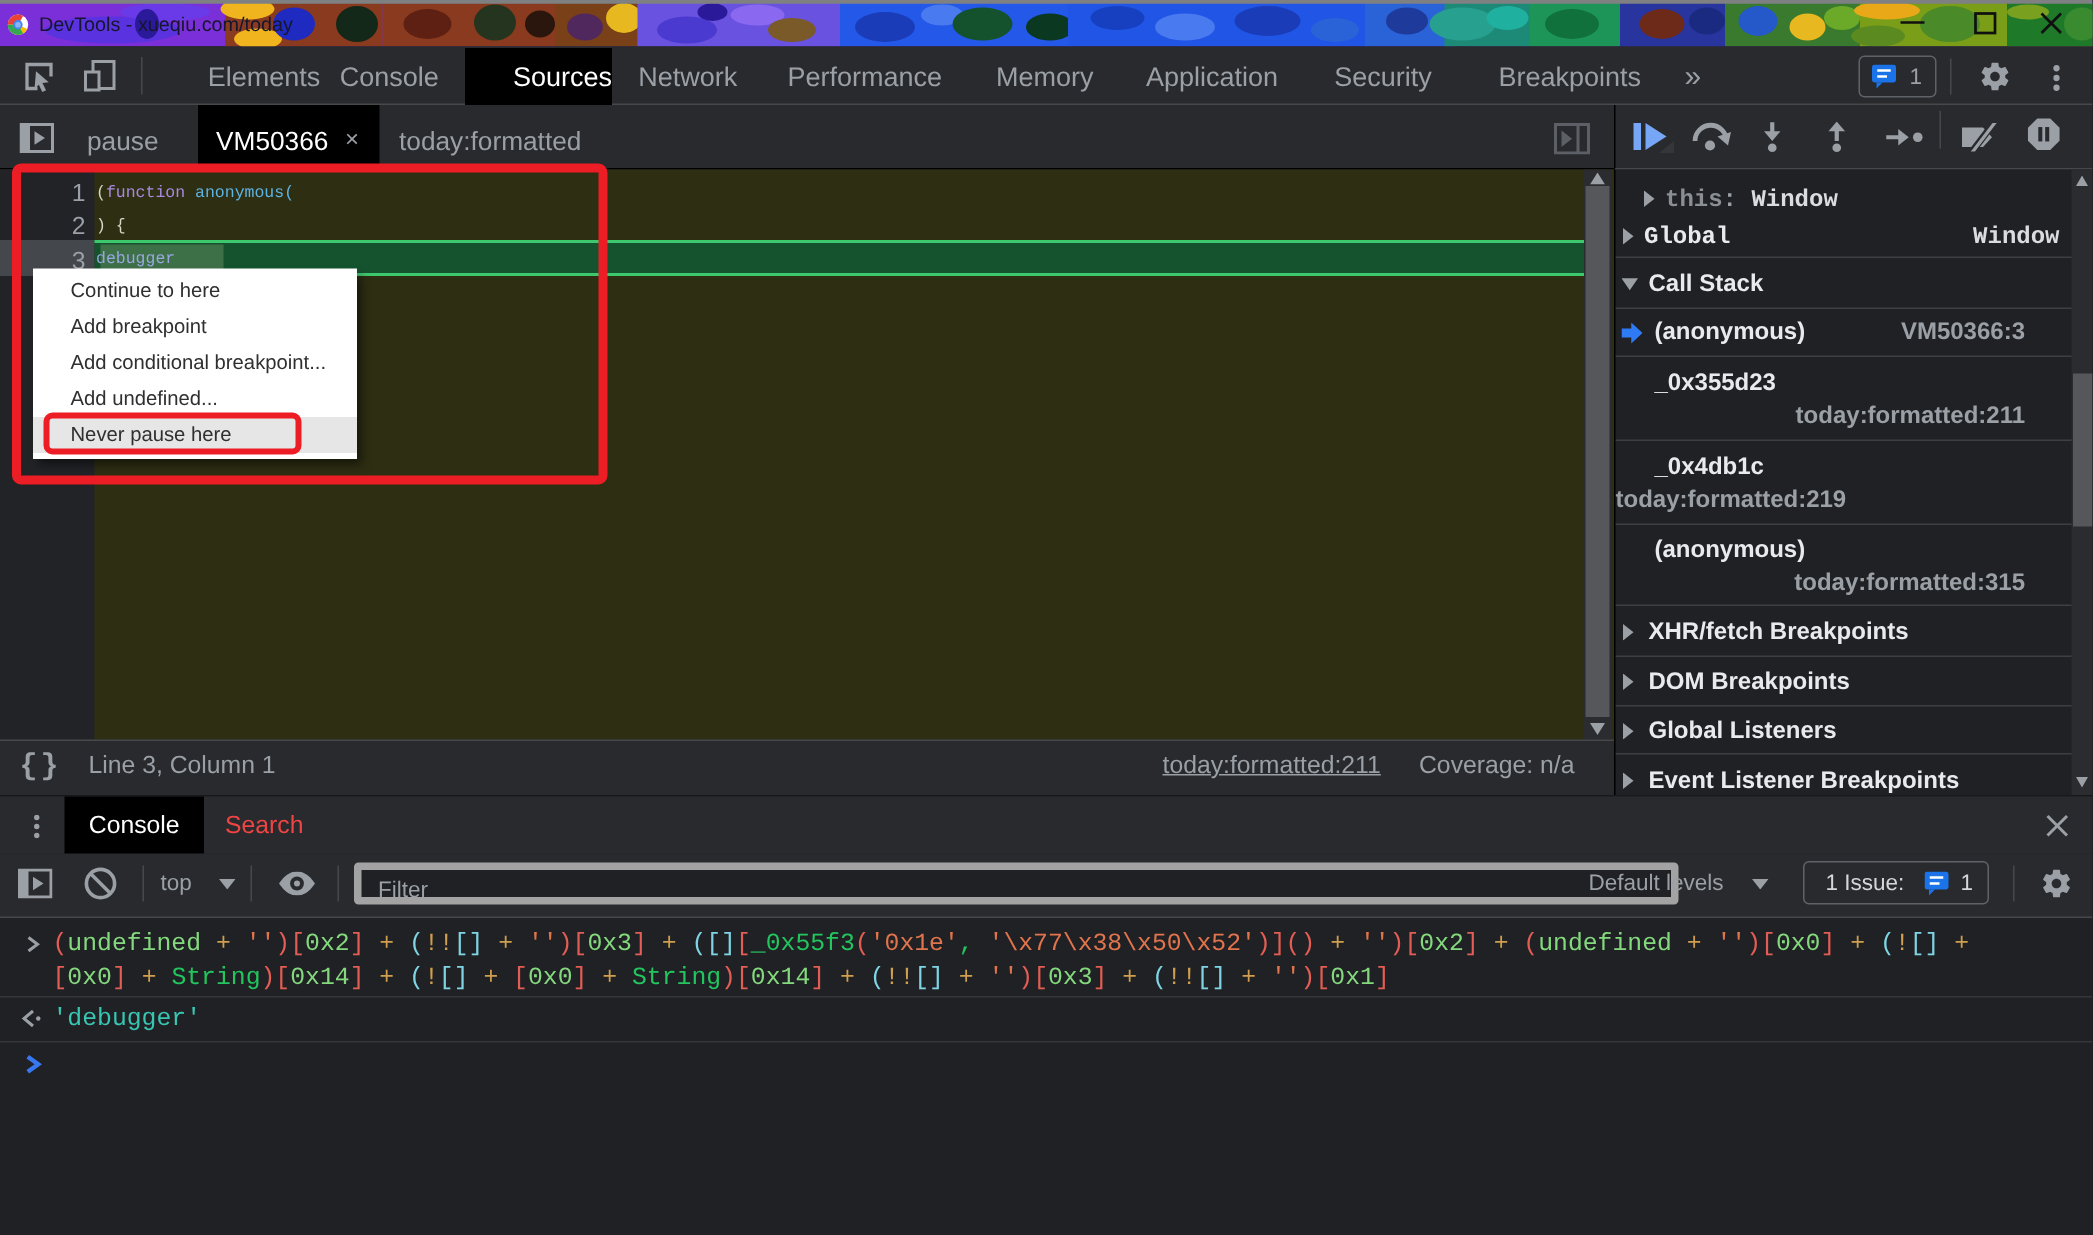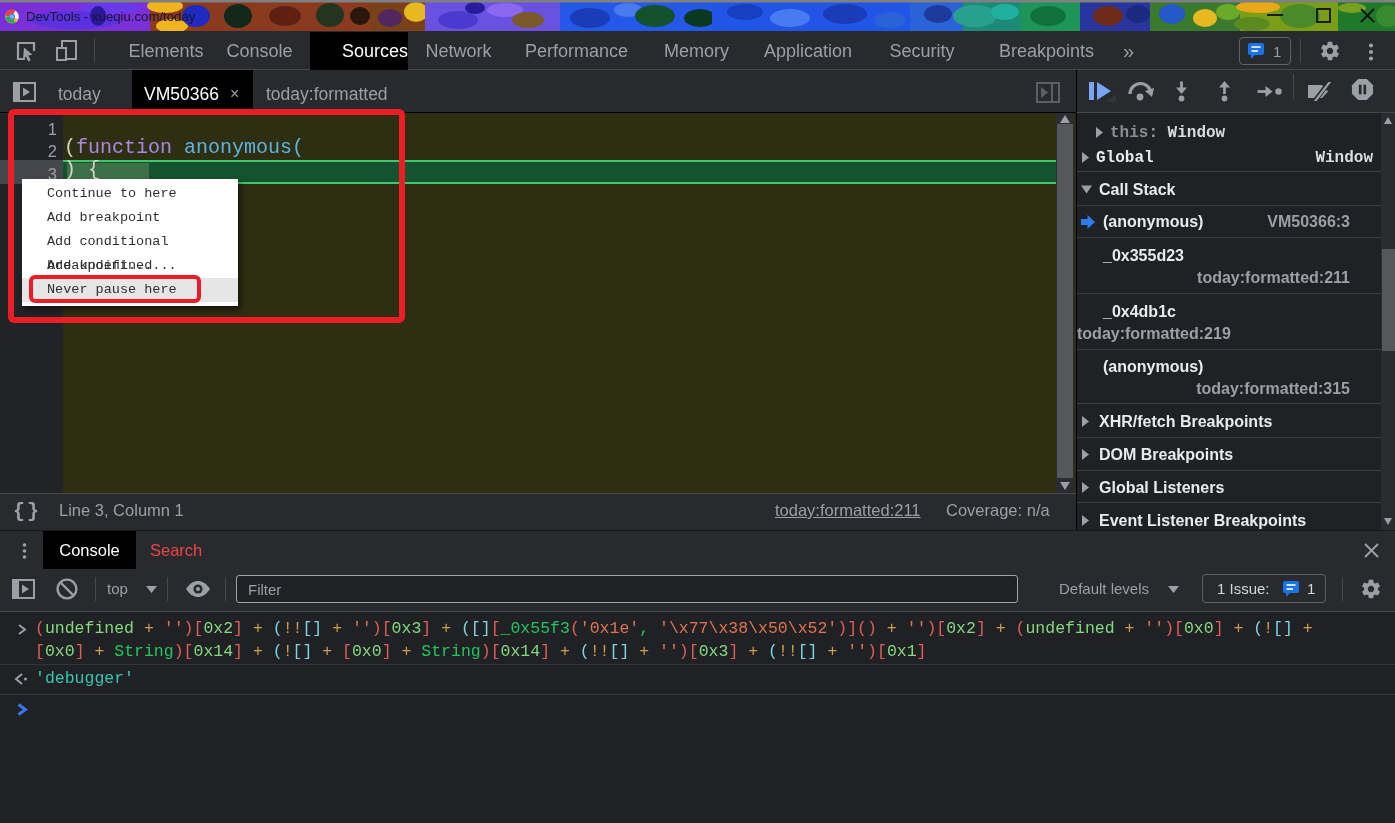--- a/index.html
+++ b/index.html
@@ -20,30 +20,30 @@
 #filetabs { left:0; top:70px; width:1076px; height:43px; background:#292a2d; border-bottom:1px solid #000; }
 .ftab { position:absolute; top:5px; height:38px; line-height:38px; color:#9aa0a6; font-size:17.5px; }
 
 
 #dbgbar { left:1076px; top:70px; width:319px; height:43px; background:#292a2d; border-bottom:1px solid #47484b; border-left:1px solid #000; }
 
 
 #editor { left:0; top:113px; width:1076px; height:380px; background:#2e2e13; }
 #gutter { left:0; top:0; width:63px; height:380px; background:#222327; }
 .lnum { position:absolute; width:57px; text-align:right; color:#9aa0a6; font-size:16.5px; height:22px; line-height:22px; }
-.cline { position:absolute; left:64px; font-size:20px; height:22px; line-height:22px; white-space:pre;margin-top:19px; }
+.cline { position:absolute; left:64px; font-size:11px; height:22px; line-height:22px; white-space:pre; }
 #execline { left:63px; top:47px; width:993px; height:24px; background:#15532f; border-top:2px solid #3ec86e; border-bottom:2px solid #3ec86e; }
 #exec-gutter { left:0; top:47px; width:63px; height:24px; background:#44474c; }
 #exec-arrow { left:63px; top:49px; width:0; height:0; border-top:10px solid transparent; border-bottom:10px solid transparent; border-left:8px solid #44474c; }
 #dbg-token { left:67px; top:50px; width:82px; height:19px; background:#3e7048; }
 #edscroll { left:1056px; top:0; width:18px; height:380px; background:#2b2c2f; }
 #edthumb { left:1057px; top:11px; width:16px; height:354px; background:#55575b; }
 
 
-#ctxmenu { left:22px; top:66px; width:216px; height:127px; background:#fff; box-shadow:3px 4px 6px rgba(0,0,0,.5);font-family:Liberation Mono, monospace; }
+#ctxmenu { left:22px; top:66px; width:216px; height:127px; background:#fff; box-shadow:3px 4px 6px rgba(0,0,0,.5); }
 .mi { position:absolute; left:25px; font-size:13.5px; color:#303030; height:24px; line-height:24px; }
 #mi-hl { position:absolute; left:0; top:99px; width:216px; height:24px; background:#e6e6e6; }
 
 
 .redrect { position:absolute; border:6px solid #ec1d24; border-radius:6px; }
 
 
 #statusbar { left:0; top:493px; width:1076px; height:37px; background:#282a2d; border-top:1px solid #47484b; color:#9aa0a6; font-size:16.5px; }
 
 
@@ -149,21 +149,21 @@
 <div id="toolbar" class="abs">
   <svg class="icon" style="left:16px;top:10px" width="20" height="21" viewBox="0 0 20 21">
     <path d="M18 10 V2 H2 V18 H9" fill="none" stroke="#9aa0a6" stroke-width="2.2"></path>
     <path d="M8 6.5 L16.5 13.8 L12.3 14.4 L14.7 19.2 L12.2 20.4 L9.9 15.5 L7 18.4 Z" fill="#9aa0a6"></path>
   </svg>
   <svg class="icon" style="left:54px;top:9px" width="24" height="22" viewBox="0 0 24 22">
     <rect x="8" y="1" width="14" height="18" fill="none" stroke="#9aa0a6" stroke-width="2"></rect>
     <rect x="3" y="8" width="9" height="12" fill="#292a2d" stroke="#9aa0a6" stroke-width="2"></rect>
   </svg>
   <div class="abs" style="left:94px;top:7px;width:1px;height:25px;background:#47484b"></div>
-  <div class="ptab" style="left:116px;width:100px">Elements</div>
+  <div class="ptab" style="left:126px;width:100px">Elements</div>
   <div class="ptab" style="left:216px;width:87px">Console</div>
   <div class="ptab sel" style="left:310px;width:98px">Sources</div>
   <div class="ptab" style="left:414px;width:89px">Network</div>
   <div class="ptab" style="left:512px;width:129px">Performance</div>
   <div class="ptab" style="left:652px;width:89px">Memory</div>
   <div class="ptab" style="left:749px;width:118px">Application</div>
   <div class="ptab" style="left:877px;width:90px">Security</div>
   <div class="ptab" style="left:991px;width:111px">Breakpoints</div>
   <div class="ptab" style="left:1112px;width:33px;font-size:20px">»</div>
   <div class="abs" style="left:1239px;top:6px;width:52px;height:28px;border:1px solid #5f6368;border-radius:4px">
@@ -185,21 +185,21 @@
       <circle cx="3" cy="15.5" r="2.1" fill="#9aa0a6"></circle>
   </svg>
 </div>
 
 <div id="filetabs" class="abs">
   <svg class="icon" style="left:13px;top:12px" width="23" height="20" viewBox="0 0 23 20">
     <rect x="1" y="1" width="21" height="18" fill="none" stroke="#9aa0a6" stroke-width="2"></rect>
     <rect x="1" y="1" width="6" height="18" fill="#9aa0a6"></rect>
     <path d="M10 5.5 L17 10 L10 14.5 Z" fill="#9aa0a6"></path>
   </svg>
-  <div class="ftab" style="left:58px">today</div>
+  <div class="ftab" style="left:58px">pause</div>
   <div class="abs" style="left:132px;top:0;width:121px;height:43px;background:#000"></div>
   <div class="ftab" style="left:144px;color:#fff">VM50366</div>
   <div class="ftab" style="left:230px;color:#9aa0a6;font-size:16px">×</div>
   <div class="ftab" style="left:266px">today:formatted</div>
   <svg class="icon" style="left:1036px;top:12px" width="24" height="21" viewBox="0 0 24 21">
     <rect x="1" y="1" width="22" height="19" fill="none" stroke="#5c6066" stroke-width="2"></rect>
     <line x1="16" y1="1" x2="16" y2="20" stroke="#5c6066" stroke-width="2"></line>
     <path d="M5 5 L12 10.5 L5 16 Z" fill="#5c6066"></path>
   </svg>
 </div>
@@ -374,21 +374,21 @@
     <svg class="icon" style="left:146px;top:17px" width="11" height="7" viewBox="0 0 11 7">
         <path d="M0 0 L11 0 L5.5 7 Z" fill="#9aa0a6"></path>
       </svg>
     <div class="abs" style="left:167px;top:8px;width:1px;height:24px;background:#47484b"></div>
     <svg class="icon" style="left:185px;top:12px" width="26" height="16" viewBox="0 0 26 16">
       <path d="M1 8 C5 2 9 0 13 0 C17 0 21 2 25 8 C21 14 17 16 13 16 C9 16 5 14 1 8 Z" fill="#9aa0a6"></path>
       <circle cx="13" cy="8" r="4.6" fill="#292a2d"></circle>
       <circle cx="13" cy="8" r="2" fill="#9aa0a6"></circle>
     </svg>
     <div class="abs" style="left:225px;top:8px;width:1px;height:24px;background:#47484b"></div>
-    <div class="abs" style="left:236px;top:6px;width:782px;height:28px;background:#202124;border:1px solid #a3a3a3;border-radius:3px">
+    <div class="abs" style="left:236px;top:6px;width:883px;height:28px;background:#202124;border:5px solid #a3a3a3;border-radius:3px">
       <div class="abs" style="left:11px;top:0;color:#9aa0a6;font-size:15px;line-height:27px">Filter</div>
     </div>
     <div class="abs" style="left:1059px;top:0;color:#9aa0a6;font-size:15px;line-height:40px">Default levels</div>
     <svg class="icon" style="left:1168px;top:17px" width="11" height="7" viewBox="0 0 11 7">
         <path d="M0 0 L11 0 L5.5 7 Z" fill="#9aa0a6"></path>
       </svg>
     <div class="abs" style="left:1202px;top:5px;width:124px;height:29px;border:1px solid #5f6368;border-radius:4px">
       <div class="abs" style="left:14px;top:0;color:#d5d7da;font-size:15px;line-height:28px">1 Issue:</div>
       <svg class="icon" style="left:80px;top:6px" width="18" height="17" viewBox="0 0 18 17">
         <rect x="0" y="0" width="16" height="12" rx="2" fill="#1a73e8"></rect>

